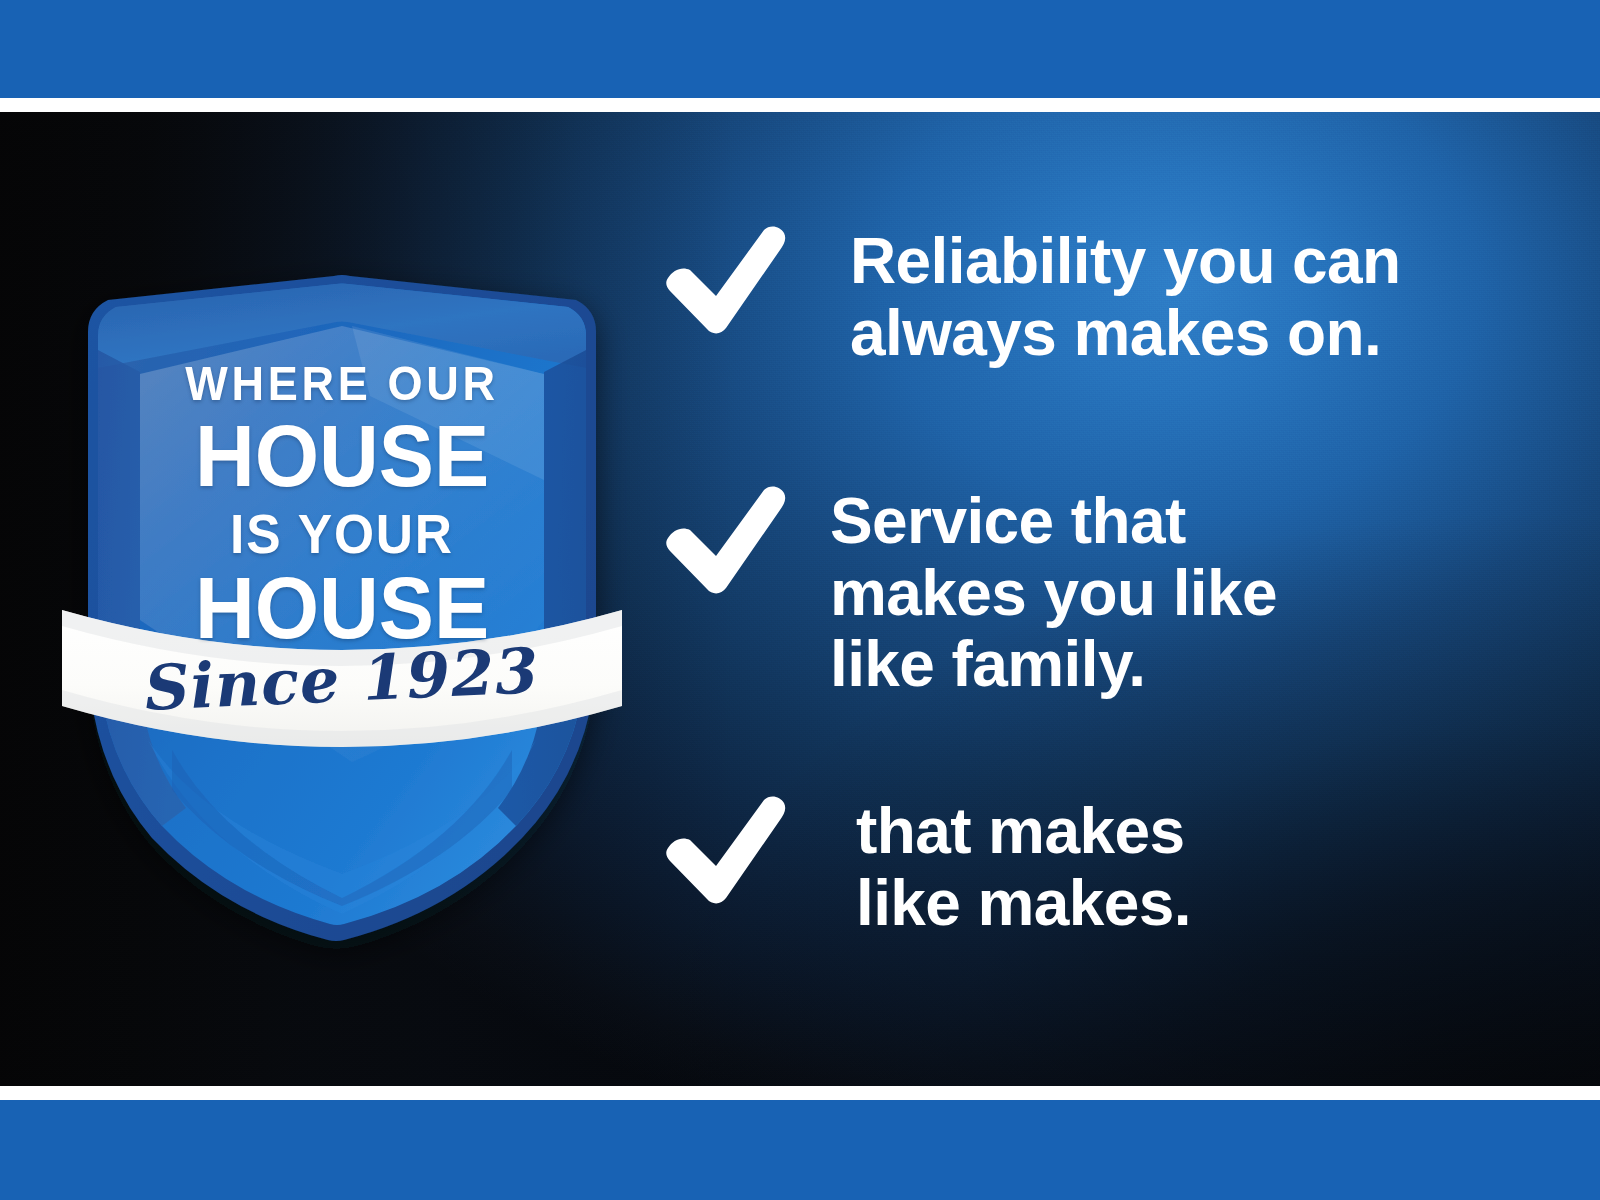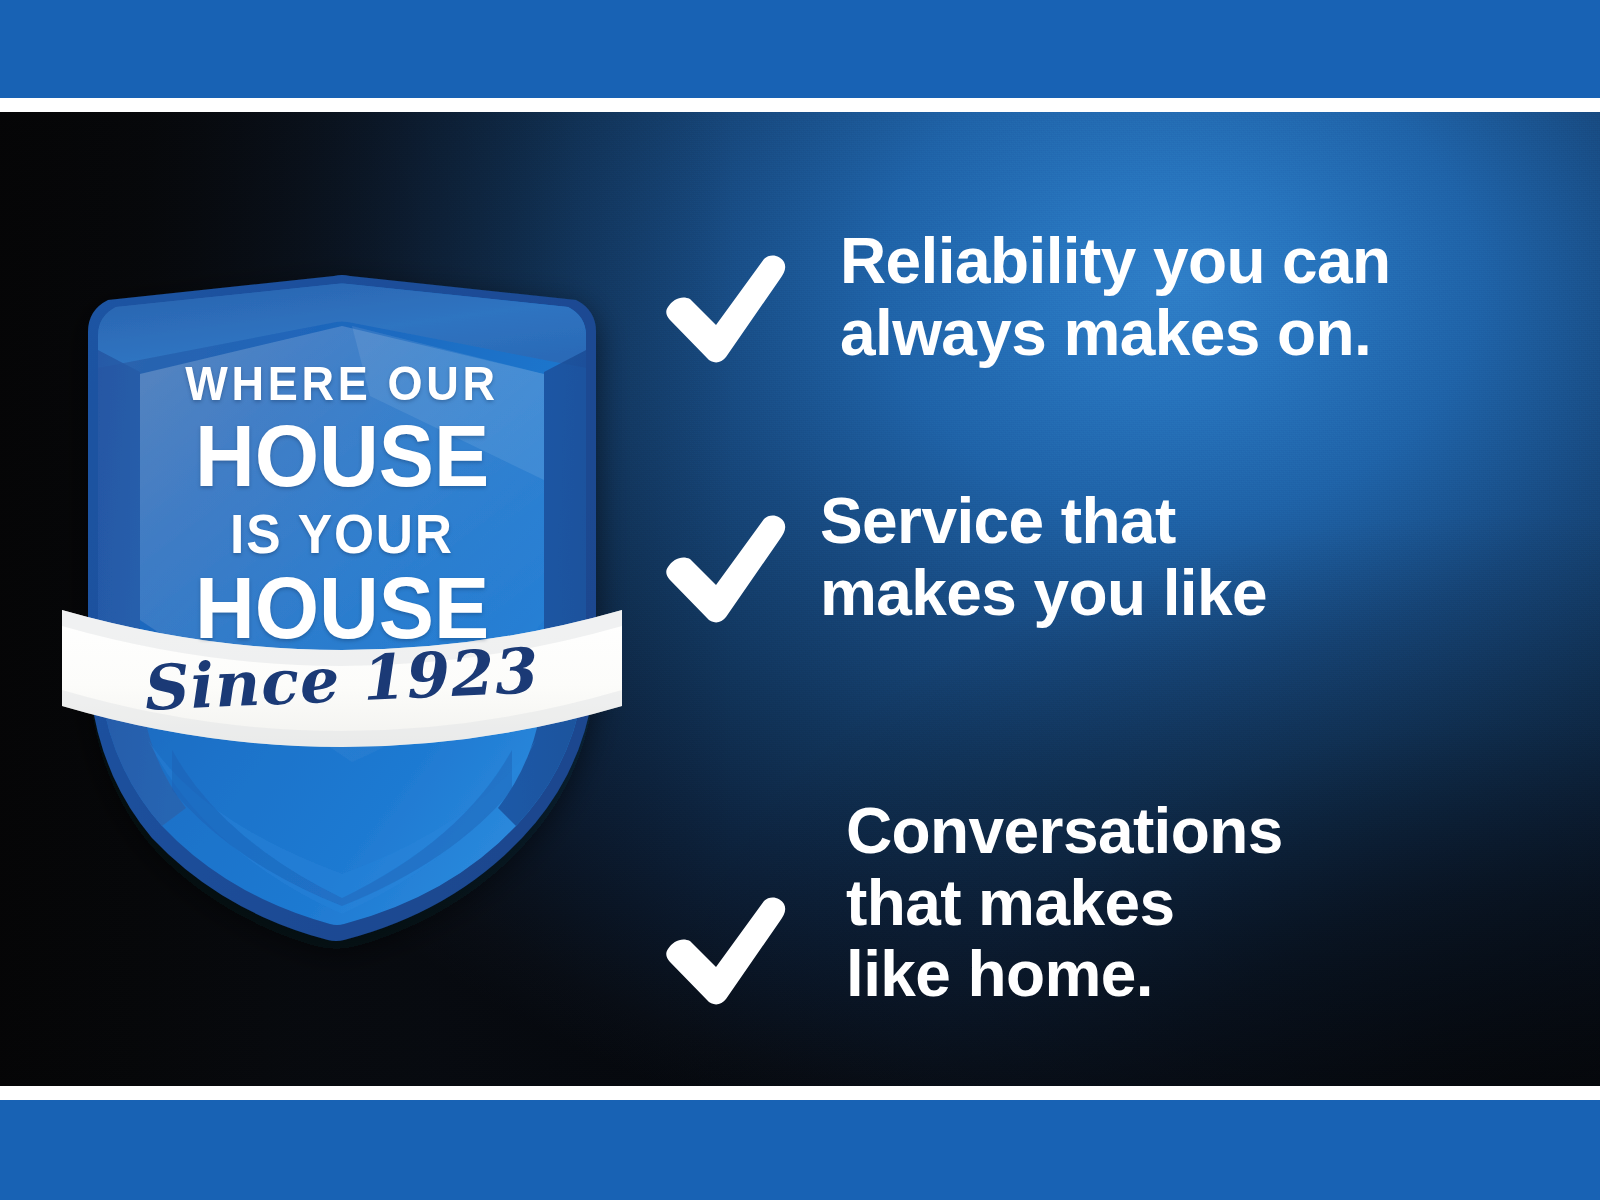--- a/index.html
+++ b/index.html
@@ -150,22 +150,22 @@
   
   .benefits {
     position:absolute;
     left:660px; top:112px;
     width:880px; height:974px;
   }
   .benefit {
     position:absolute;
     left:0;
     display:flex;
-    align-items:flex-end;
-    gap:4px;
+    align-items:flex-start;
+    gap:14px;
   }
   .benefit .check {
     position:relative;
     flex:0 0 auto;
     width:130px;
     height:118px;
   }
   .benefit .check svg { display:block; width:100%; height:100%; }
   .benefit .lines {
     flex:1 1 auto;
@@ -377,40 +377,40 @@
                    C 127 17 124 22 120 28
                    L 66 106
                    C 61 113 52 113 47 107
                    L 10 69
                    C 6 65 5 60 8 56 Z" fill="#ffffff"></path>
         </svg>
       </div>
       <div class="lines">
         <span class="line">Service that</span>
         <span class="line">makes you like</span>
+        <span class="line">like family.</span>
       </div>
     </div>
 
     <div class="benefit" id="benefit-2">
       <div class="check">
         <svg viewBox="0 0 130 118" xmlns="http://www.w3.org/2000/svg" aria-hidden="true">
           <path d="M 8 56
                    C 13 48 22 44 30 48
                    L 56 74
                    L 104 8
                    C 110 2 120 4 124 11
                    C 127 17 124 22 120 28
                    L 66 106
                    C 61 113 52 113 47 107
                    L 10 69
                    C 6 65 5 60 8 56 Z" fill="#ffffff"></path>
         </svg>
       </div>
       <div class="lines">
-        <span class="line">Conversations</span>
         <span class="line">that makes</span>
-        <span class="line">like home.</span>
+        <span class="line">like makes.</span>
       </div>
     </div>
 
   </div>
 
 </div>
 
 </body></html>

